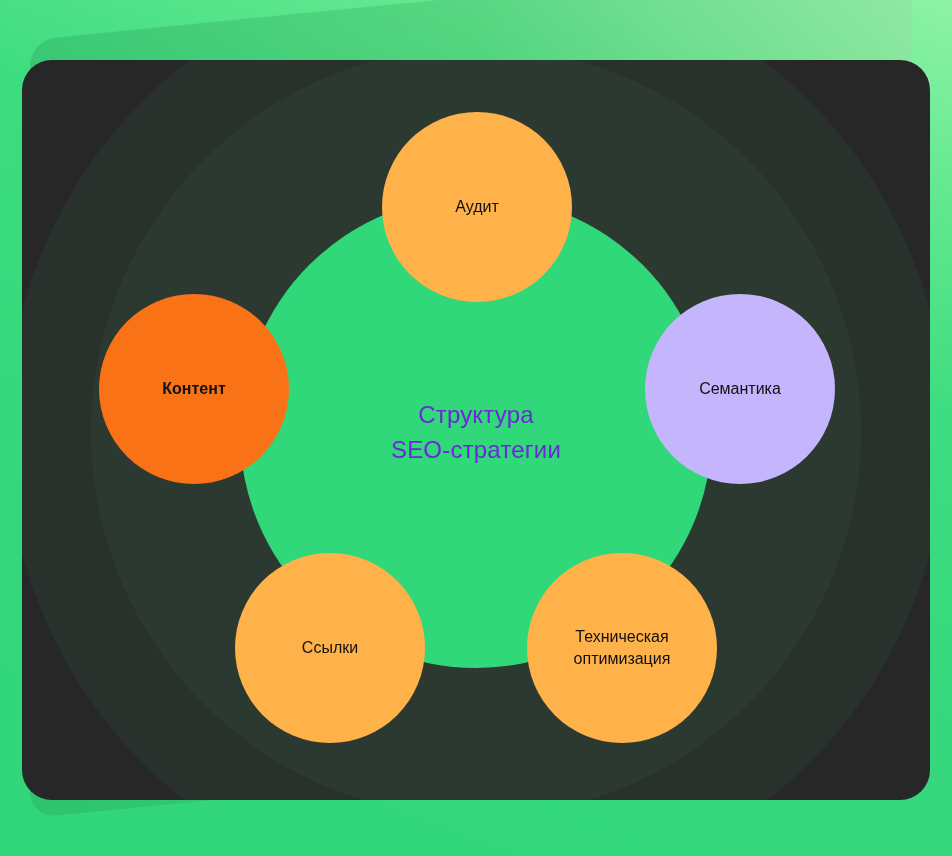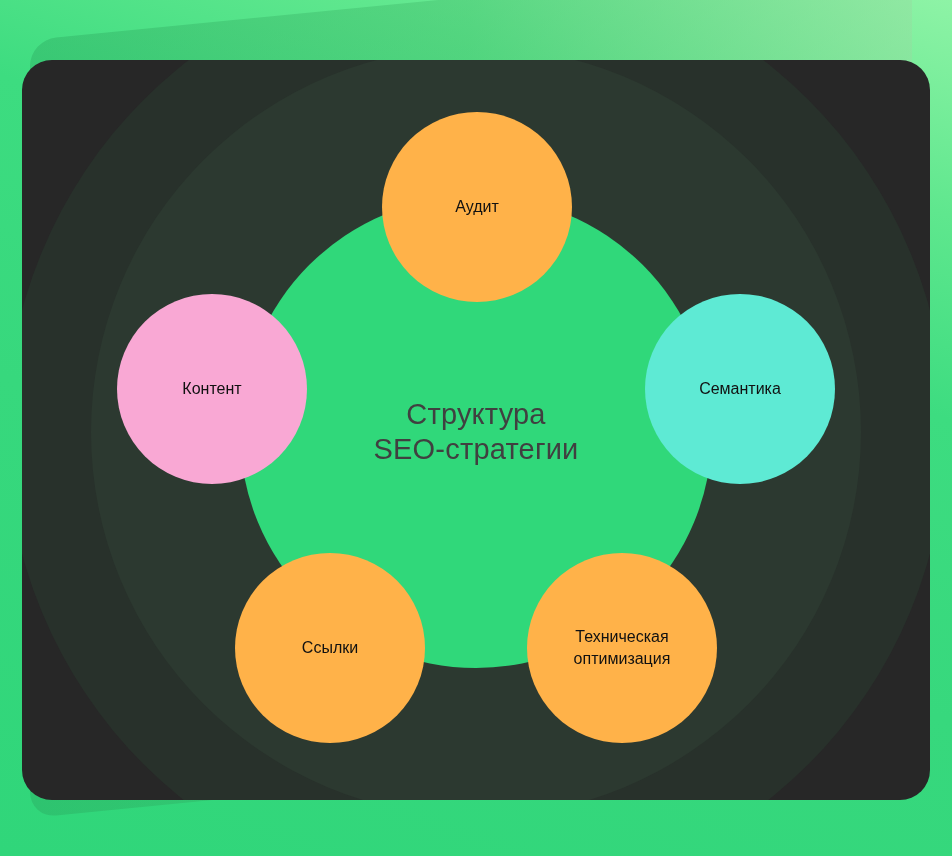--- a/index.html
+++ b/index.html
@@ -23,21 +23,21 @@
     .ring {
       position: absolute; border-radius: 50%;
     }
     .ring-outer { background: #28312b; }
     .ring-mid { background: #2c3930; }
     .core {
       position: absolute; border-radius: 50%;
       display: flex; align-items: center; justify-content: center; text-align: center;
     }
     .core-title {
-      font-size: 29px; line-height: 35px; color: #404040; font-weight: 400;
+      font-size: 24px; line-height: 35px; color: #6d28d9; font-weight: 400;
       white-space: pre-line; letter-spacing: 0.2px;
     }
     .node {
       position: absolute; border-radius: 50%;
       display: flex; align-items: center; justify-content: center; text-align: center;
       cursor: default;
     }
     .node-label {
       font-size: 16px; line-height: 22px; color: #111; white-space: pre-line;
     }
@@ -54,29 +54,29 @@
 
   <div class="core" style="left:218px; top:136px; width:472px; height:472px; background:#30d87a;">
     <span class="core-title">Структура
 SEO-стратегии</span>
   </div>
 
   <div class="node" style="left:360px; top:52px; width:190px; height:190px; background:#ffb249;">
     <span class="node-label">Аудит</span>
   </div>
 
-  <div class="node" style="left:623px; top:234px; width:190px; height:190px; background:#5eead4;">
+  <div class="node" style="left:623px; top:234px; width:190px; height:190px; background:#c4b5fd;">
     <span class="node-label">Семантика</span>
   </div>
 
   <div class="node" style="left:505px; top:493px; width:190px; height:190px; background:#ffb249;">
     <span class="node-label">Техническая
 оптимизация</span>
   </div>
 
   <div class="node" style="left:213px; top:493px; width:190px; height:190px; background:#ffb249;">
     <span class="node-label">Ссылки</span>
   </div>
 
-  <div class="node" style="left:95px; top:234px; width:190px; height:190px; background:#f9a8d4;">
+  <div class="node" style="left:77px; top:234px; width:190px; height:190px; background:#f97316;font-weight:bold;">
     <span class="node-label">Контент</span>
   </div>
 </div>
 
 </body></html>

